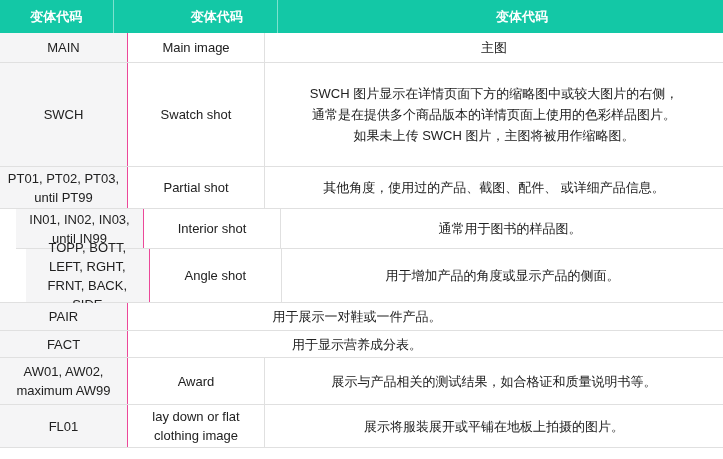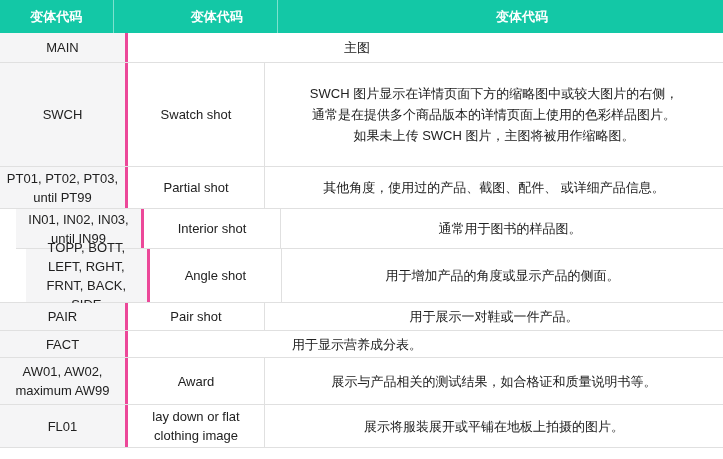--- a/index.html
+++ b/index.html
@@ -25,21 +25,21 @@
   .c3 { width: 458px; }
   
   .tr.head { height: 33px; background: #13c8a6; gap: 43px; }
   .tr.head .cell {
     color: #ffffff; font-weight: bold; font-size: 13px;
     background: #13c8a6;
   }
   .tr.head .c1, .tr.head .c2 { border-right: 1px solid rgba(255,255,255,0.45); }
   
   .tr.body { border-bottom: 1px solid #e0e0e0; background: #ffffff; }
-  .tr.body .c1 { background: #f5f5f6; border-right: 3px solid #ec4899; }
+  .tr.body .c1 { background: #f5f5f6; border-right: 1px solid #ec4899; }
   .tr.body .c2 { border-right: 1px solid #e0e0e0; }
   .tr.body .c3 { line-height: 21px; }
   
   .h30  { height: 30px; }
   .h104 { height: 104px; }
   .h42  { height: 42px; }
   .h40  { height: 40px; margin-left: 16px; }
   .h54  { height: 54px; padding-left: 26px; }
   .h28  { height: 28px; }
   .h27  { height: 27px; }
@@ -52,20 +52,21 @@
 <div class="tbl">
 
   <div class="tr head">
     <div class="cell c1">变体代码</div>
     <div class="cell c2">变体代码</div>
     <div class="cell c3">变体代码</div>
   </div>
 
   <div class="tr body h30">
     <div class="cell c1">MAIN</div>
+    <div class="cell c2">Main image</div>
     <div class="cell c3">主图</div>
   </div>
 
   <div class="tr body h104">
     <div class="cell c1">SWCH</div>
     <div class="cell c2">Swatch shot</div>
     <div class="cell c3">SWCH 图片显示在详情页面下方的缩略图中或较大图片的右侧，
 通常是在提供多个商品版本的详情页面上使用的色彩样品图片。
 如果未上传 SWCH 图片，主图将被用作缩略图。</div>
   </div>
@@ -87,21 +88,20 @@
   <div class="tr body h54">
     <div class="cell c1">TOPP, BOTT,
 LEFT, RGHT,
 FRNT, BACK, SIDE</div>
     <div class="cell c2">Angle shot</div>
     <div class="cell c3">用于增加产品的角度或显示产品的侧面。</div>
   </div>
 
   <div class="tr body h28">
     <div class="cell c1">PAIR</div>
-    <div class="cell c2">Pair shot</div>
     <div class="cell c3">用于展示一对鞋或一件产品。</div>
   </div>
 
   <div class="tr body h27">
     <div class="cell c1">FACT</div>
     <div class="cell c3">用于显示营养成分表。</div>
   </div>
 
   <div class="tr body h47">
     <div class="cell c1">AW01, AW02,

